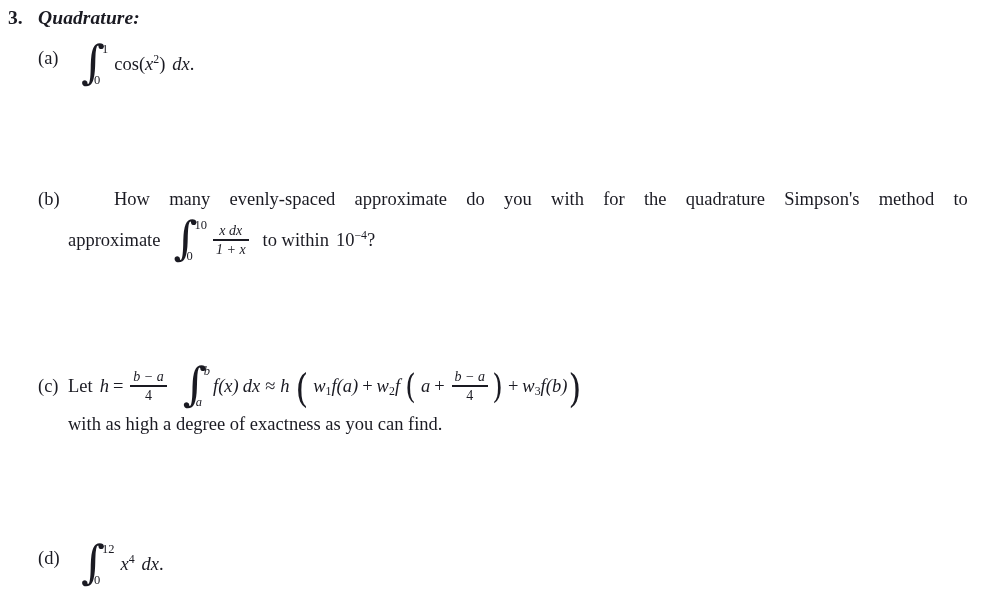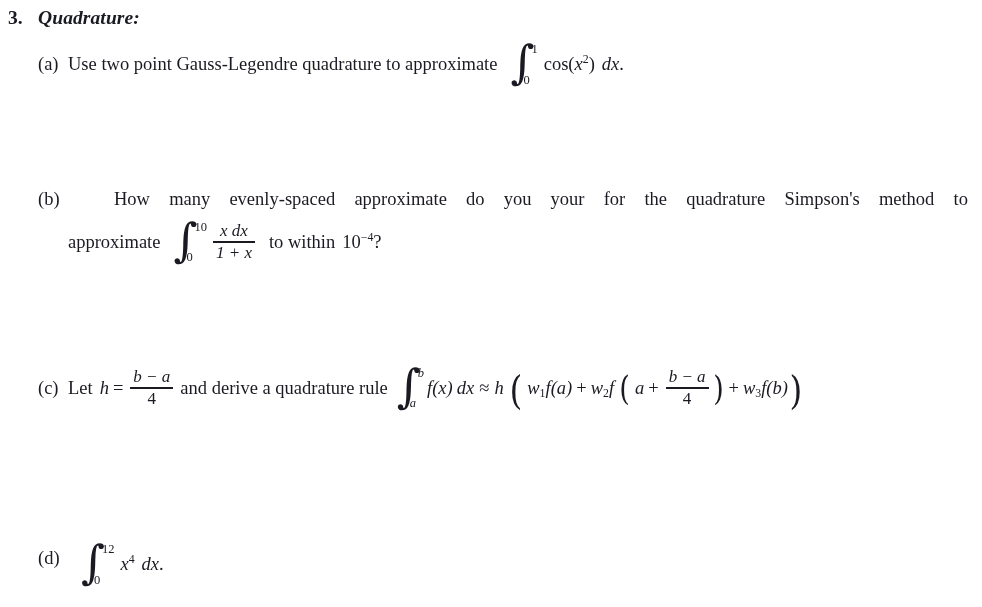--- a/index.html
+++ b/index.html
@@ -138,21 +138,21 @@
   .int-upper { transform: translate(3px, -3px); }
   .int-lower { transform: translate(-5px, 4px); }
 
   
   .frac {
     display: inline-flex;
     flex-direction: column;
     align-items: center;
     vertical-align: middle;
     margin: 0 3px;
-    font-size: 17px;
+    font-size: 14px;
     line-height: 1.08;
   }
   .frac .num { padding: 0 3px 1px 3px; }
   .frac .den { padding: 1px 3px 0 3px; }
   .frac .bar {
     width: 100%;
     height: 1.15px;
     background: #1a1a22;
   }
 
@@ -193,21 +193,20 @@
     </div>
   </div>
 
   <div class="parts">
 
     <div class="part part-a">
       <div class="part-row">
         <span class="part-label">(a)</span>
         <div class="part-body">
           <div class="part-line">
-            <span class="txt">Use two point Gauss-Legendre quadrature to approximate</span>
             <span class="sp-l"></span>
             <span class="integral math">
               <span class="int-glyph">∫</span>
               <span class="int-limits">
                 <span class="int-upper">1</span>
                 <span class="int-lower">0</span>
               </span>
             </span>
             <span class="sp"></span>
             <span class="mathup">cos(<span class="math">x</span><sup class="sc">2</sup>)</span>
@@ -224,21 +223,21 @@
         <span class="part-label">(b)</span>
         <div class="part-body">
           <div class="part-line">
             <span class="just">
               <span>How</span>
               <span>many</span>
               <span>evenly-spaced</span>
               <span>approximate</span>
               <span>do</span>
               <span>you</span>
-              <span>your</span>
+              <span>with</span>
               <span>for</span>
               <span>the</span>
               <span>quadrature</span>
               <span>Simpson's</span>
               <span>method</span>
               <span>to</span>
             </span>
           </div>
 
           <div class="part-line line2" style="margin-top:12px;">
@@ -276,21 +275,20 @@
             <span class="txt">Let</span>
             <span class="sp"></span>
             <span class="math">h</span>
             <span class="op">=</span>
             <span class="frac math">
               <span class="num">b − a</span>
               <span class="bar"></span>
               <span class="den mathup">4</span>
             </span>
             <span class="sp-s"></span>
-            <span class="txt">and derive a quadrature rule</span>
             <span class="sp"></span>
 
             <span class="integral math">
               <span class="int-glyph">∫</span>
               <span class="int-limits">
                 <span class="int-upper math">b</span>
                 <span class="int-lower math">a</span>
               </span>
             </span>
             <span class="sp-s"></span>
@@ -314,20 +312,23 @@
               <span class="num">b − a</span>
               <span class="bar"></span>
               <span class="den mathup">4</span>
             </span>
             <span class="medparen">)</span>
             <span class="op">+</span>
             <span class="math"><span>w</span><sub class="sb">3</sub><span>f(b)</span></span>
             <span class="bigparen">)</span>
           </div>
 
+          <div class="part-line line2" style="margin-top:9px;">
+            <span class="txt">with as high a degree of exactness as you can find.</span>
+          </div>
         </div>
       </div>
     </div>
 
     <div class="part part-d">
       <div class="part-row">
         <span class="part-label">(d)</span>
         <div class="part-body">
           <div class="part-line">
             <span class="sp-l"></span>

